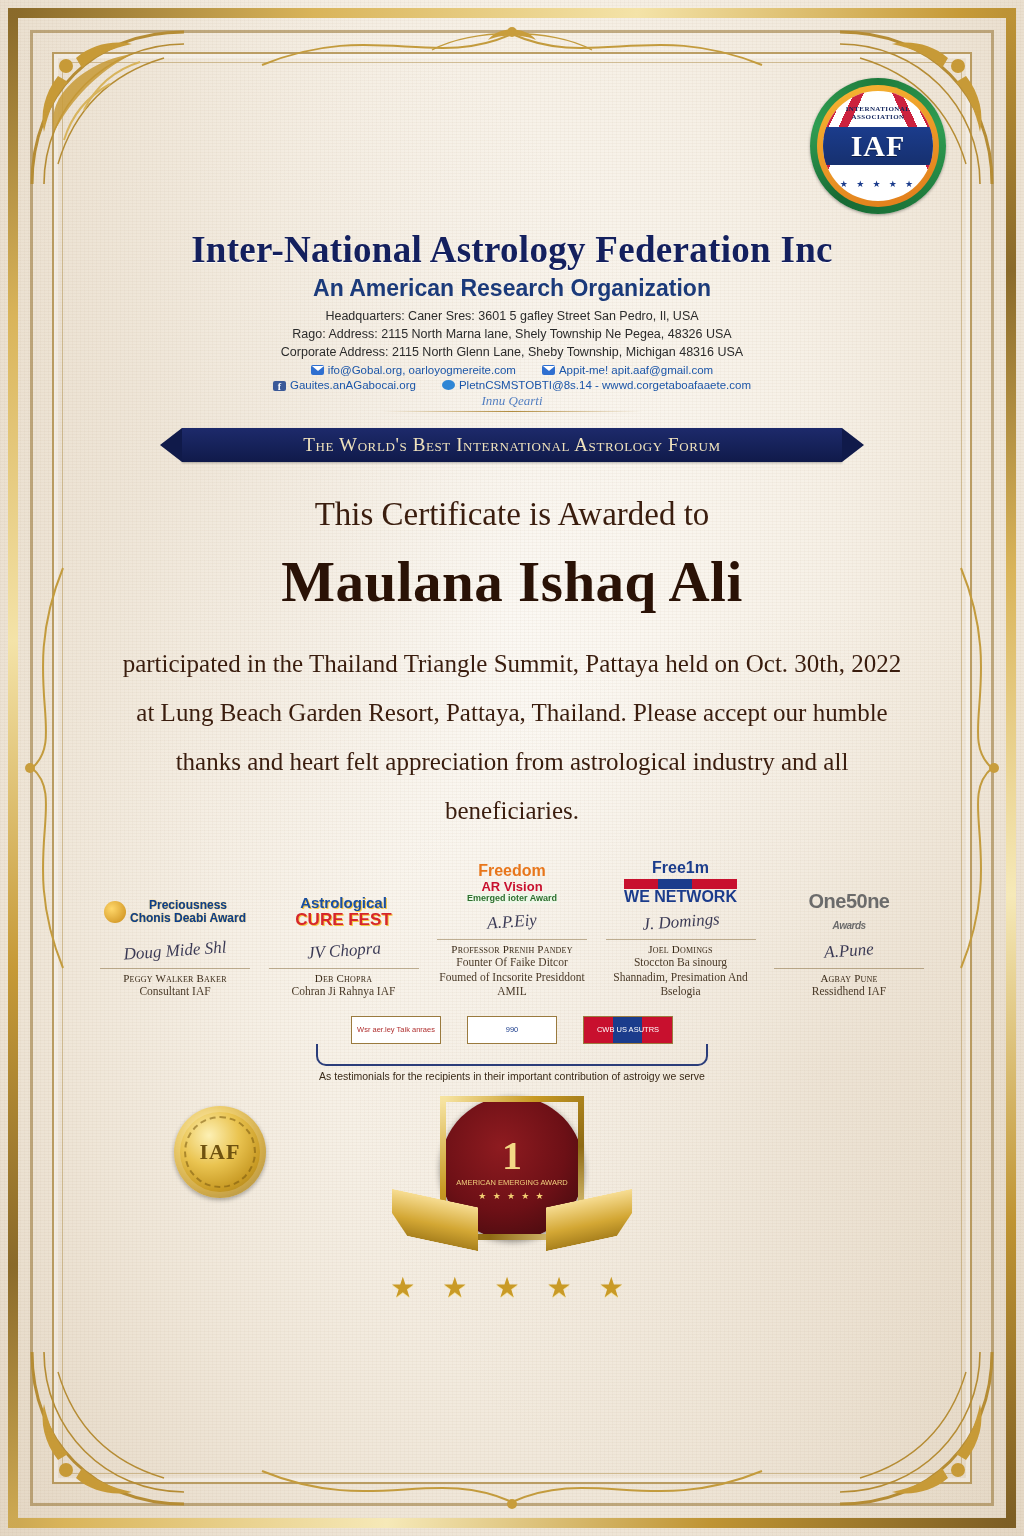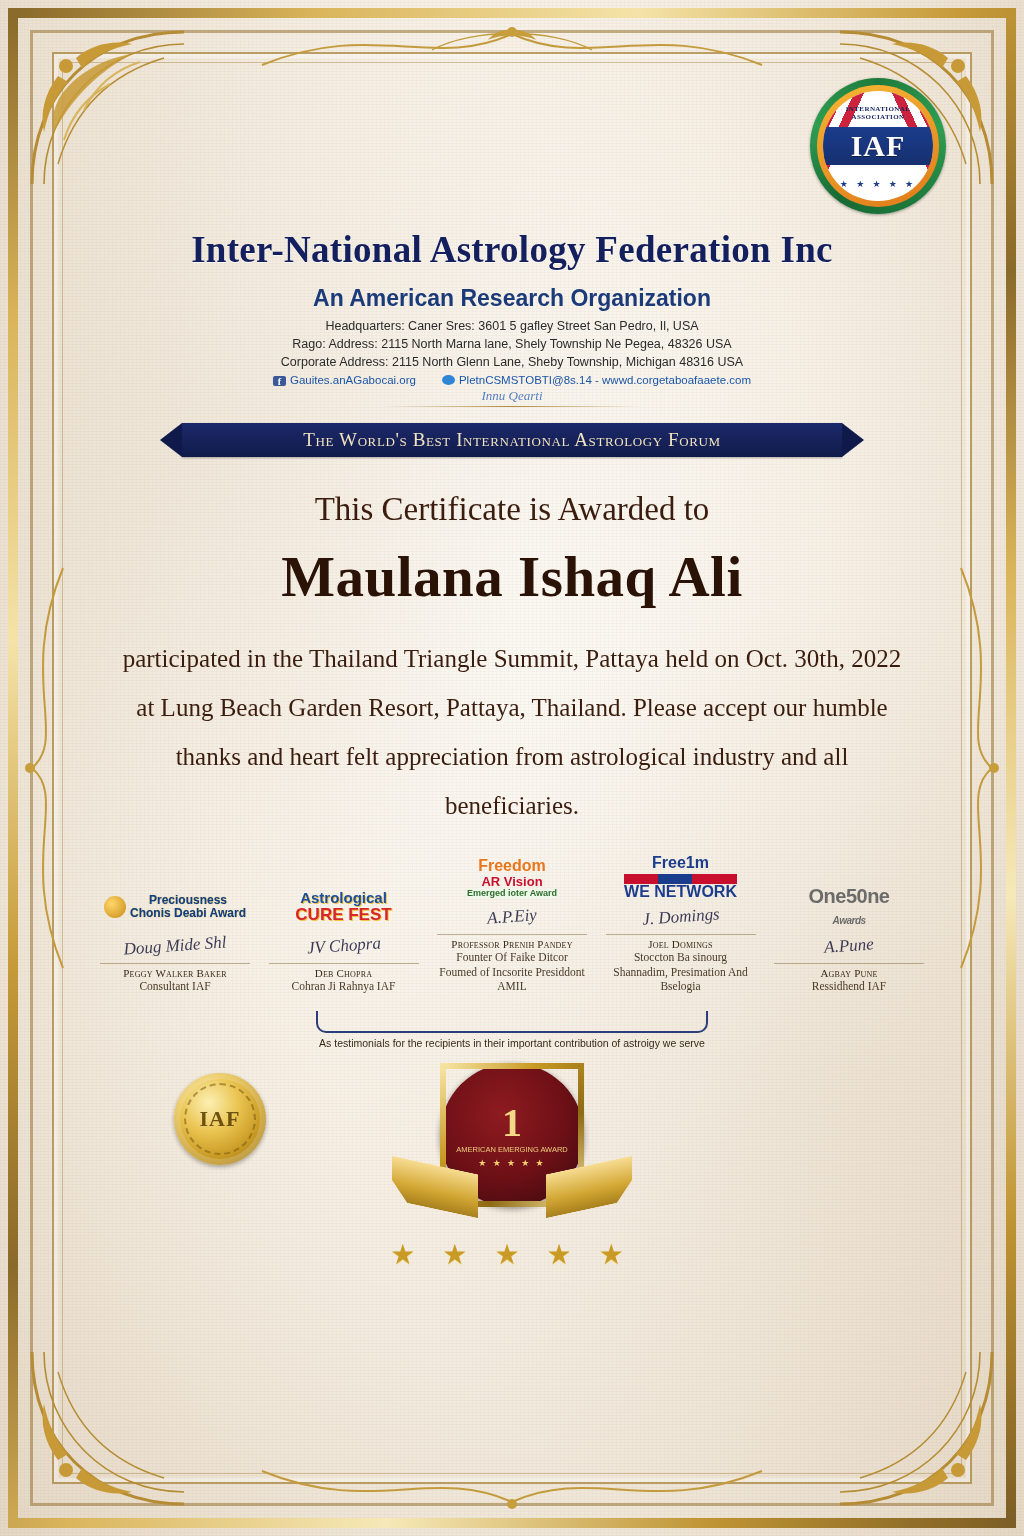--- a/index.html
+++ b/index.html
@@ -160,21 +160,21 @@
   .org-title {
     margin-top: 14px;
     font-family: "Liberation Serif", serif;
     font-weight: bold;
     font-size: 37px;
     color: #14205e;
     letter-spacing: .3px;
     text-shadow: 0 1px 0 rgba(255,255,255,.8);
   }
   .org-sub {
-    margin-top: 14px;
+    margin-top: 4px;
     font-family: "Liberation Sans", sans-serif;
     font-weight: bold;
     font-size: 23px;
     color: #1b3a7a;
   }
   .addr {
     font-family: "Liberation Sans", sans-serif;
     font-size: 12.5px;
     color: #2b2b2b;
     line-height: 1.42;
@@ -576,20 +576,28 @@
 
     <div class="org-title">Inter-National Astrology Federation Inc</div>
     <div class="org-sub">An American Research Organization</div>
 
     <div class="addr">
       <div>Headquarters: Caner Sres: 3601 5 gafley Street San Pedro, Il, USA</div>
       <div>Rago: Address: 2115 North Marna lane, Shely Township Ne Pegea, 48326  USA</div>
       <div>Corporate Address: 2115 North Glenn Lane, Sheby Township, Michigan 48316   USA</div>
     </div>
 
+    <div class="contact-row">
+      <span>
+        <span class="ico mail-ico"></span><span>ifo@Gobal.org, oarloyogmereite.com</span>
+      </span>
+      <span>
+        <span class="ico mail-ico"></span><span>Appit-me! apit.aaf@gmail.com</span>
+      </span>
+    </div>
 
     <div class="contact-row">
       <span>
         <span class="ico fb-ico">f</span><span>Gauites.anAGabocai.org</span>
       </span>
       <span>
         <span class="ico gl-ico"></span><span>PletnCSMSTOBTI@8s.14 - wwwd.corgetaboafaaete.com</span>
       </span>
     </div>
 
@@ -671,20 +679,25 @@
           </span>
         </div>
         <div class="sp-sign">A.Pune</div>
         <div class="sp-name">Agbay Pune</div>
         <div class="sp-role">Ressidhend
 IAF</div>
       </div>
     </div>
 
     <div class="testi">
+      <div class="testi-thumbs">
+        <div class="thumb t1">Wsr aer.ley Taik anraes</div>
+        <div class="thumb t2">990</div>
+        <div class="thumb t3">CWB US ASUTRS</div>
+      </div>
       <div class="testi-brace"></div>
       <div class="testi-cap">As testimonials for the recipients in their important contribution of astroigy we serve</div>
     </div>
 
     <div class="bottom">
       <div class="gold-seal">
         <div class="inner">IAF</div>
       </div>
 
       <div class="award-medal">

